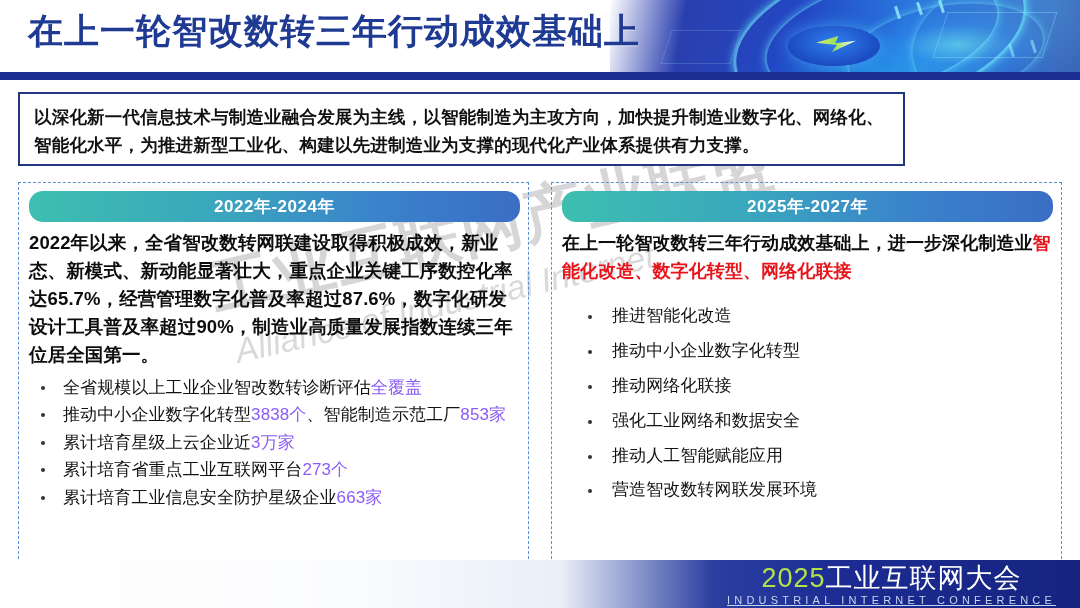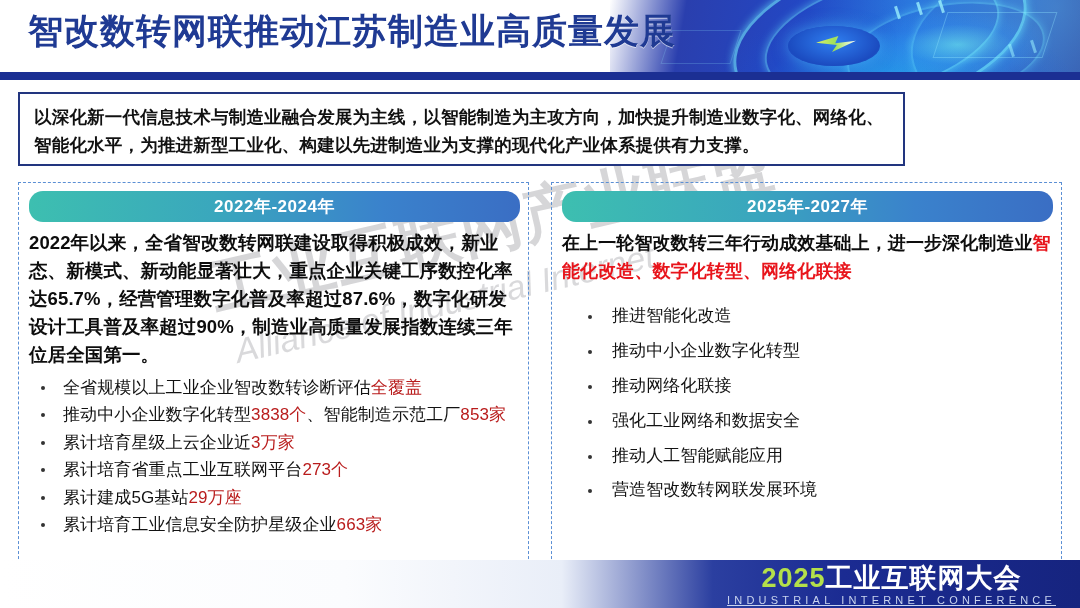--- a/index.html
+++ b/index.html
@@ -210,21 +210,21 @@
   ul.bullets li::before {
     content: "";
     position: absolute;
     left: 12px;
     top: 12px;
     width: 4px;
     height: 4px;
     background: #333333;
     border-radius: 50%;
   }
-  ul.bullets li .hl { color: #b91c1c; margin-top: 32px; }
+  ul.bullets li .hl { color: #8b5cf6; margin-top: 32px; }
 
   #panel-right ul.bullets { margin-top: 14px; }
   #panel-right ul.bullets li { line-height: 2.05; padding-left: 50px; }
   #panel-right ul.bullets li::before { left: 26px; top: 16px; }
 
   
   #footer {
     position: absolute;
     left: 0; bottom: 0;
     width: 1080px;
@@ -235,21 +235,21 @@
     z-index: 5;
   }
   #footer-logo {
     position: absolute;
     right: 24px;
     top: 4px;
     text-align: center;
   }
   #footer-logo-main {
     font-size: 27px;
-    font-weight: bold;
+    font-weight: normal;
     letter-spacing: 1px;
     white-space: nowrap;
     line-height: 1.05;
   }
   #footer-logo-main .yr { color: #b4e04a; }
   #footer-logo-main .cn { color: #ffffff; }
   #footer-logo-sub {
     font-size: 11px;
     color: #c9d4ee;
     letter-spacing: 4.2px;
@@ -272,21 +272,21 @@
       <div class="grid-b"></div>
       <div class="grid-a"></div>
       <div class="hub"></div>
       <div class="spark"></div>
       <div class="tick" style="left:286px; top:6px; transform:rotate(-18deg);"></div>
       <div class="tick" style="left:308px; top:2px; transform:rotate(-18deg);"></div>
       <div class="tick" style="left:330px; top:0px; transform:rotate(-18deg);"></div>
       <div class="tick" style="left:400px; top:44px; transform:rotate(-18deg); opacity:.7;"></div>
       <div class="tick" style="left:422px; top:40px; transform:rotate(-18deg); opacity:.7;"></div>
     </div>
-    <div id="page-title">智改数转网联推动江苏制造业高质量发展</div>
+    <div id="page-title">在上一轮智改数转三年行动成效基础上</div>
   </div>
   <div id="header-rule"></div>
 
   <div id="watermark">
     <div class="wm-cn">工业互联网产业联盟</div>
     <div class="wm-en">Alliance of Industrial Internet</div>
   </div>
 
   <div id="summary-box">
     <div id="summary-text">以深化新一代信息技术与制造业融合发展为主线，以智能制造为主攻方向，加快提升制造业数字化、网络化、智能化水平，为推进新型工业化、构建以先进制造业为支撑的现代化产业体系提供有力支撑。</div>
@@ -296,21 +296,20 @@
     <div class="panel-header">
       <span class="panel-header-text">2022年-2024年</span>
     </div>
     <div class="panel-body">
       <div class="lead-para"><span>2022年以来，全省智改数转网联建设取得积极成效，新业态、新模式、新动能显著壮大，重点企业关键工序数控化率达65.7%，经营管理数字化普及率超过87.6%，数字化研发设计工具普及率超过90%，制造业高质量发展指数连续三年位居全国第一。</span></div>
       <ul class="bullets">
           <li><span>全省规模以上工业企业智改数转诊断评估</span><span class="hl">全覆盖</span></li>
           <li><span>推动中小企业数字化转型</span><span class="hl">3838个</span><span>、智能制造示范工厂</span><span class="hl">853家</span></li>
           <li><span>累计培育星级上云企业近</span><span class="hl">3万家</span></li>
           <li><span>累计培育省重点工业互联网平台</span><span class="hl">273个</span></li>
-          <li><span>累计建成5G基站</span><span class="hl">29万座</span></li>
           <li><span>累计培育工业信息安全防护星级企业</span><span class="hl">663家</span></li>
         </ul>
     </div>
   </div>
 
   <div class="panel" id="panel-right">
     <div class="panel-header">
       <span class="panel-header-text">2025年-2027年</span>
     </div>
     <div class="panel-body">

